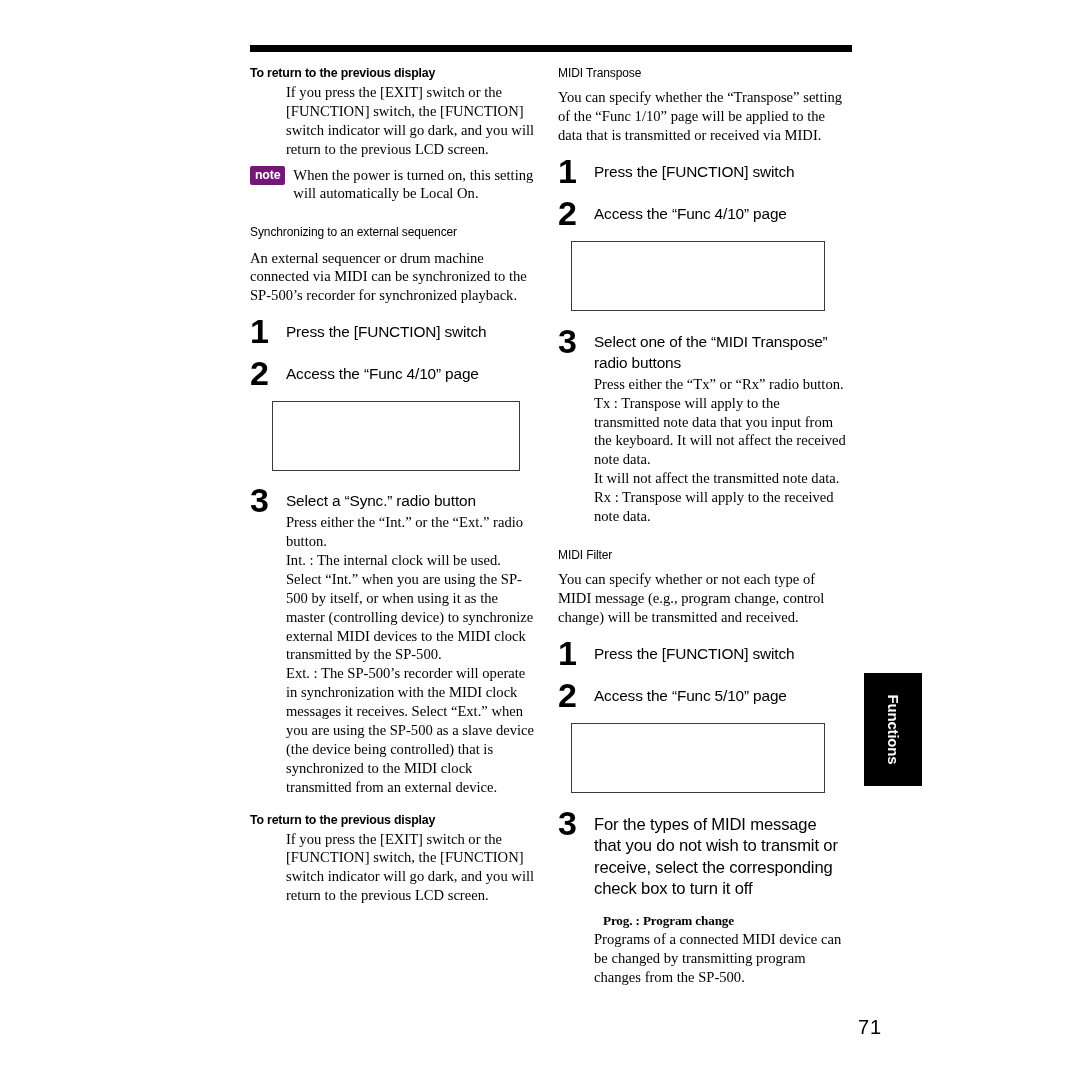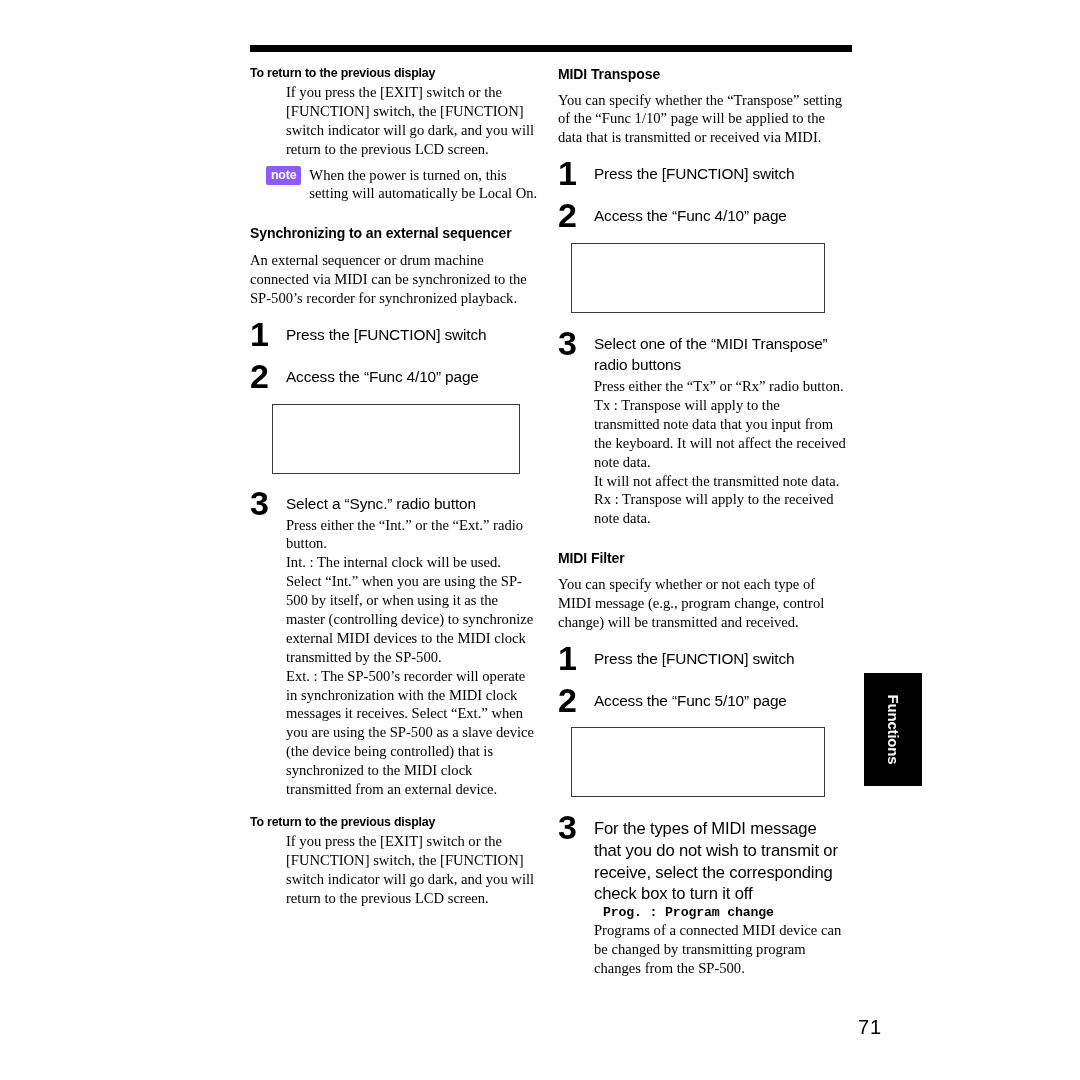--- a/index.html
+++ b/index.html
@@ -37,22 +37,22 @@
     position: absolute;
     top: 66px;
     width: 290px;
   }
   .col-left  { left: 250px; }
   .col-right { left: 558px; }
 
   
   h2.section-title {
     font-family: "Liberation Sans", sans-serif;
-    font-size: 14px;
-    font-weight: bold;
+    font-size: 12px;
+    font-weight: normal;
     line-height: 1.18;
     margin: 0 0 9px 0;
     letter-spacing: -0.1px;
   }
   .section-title.tight { margin-bottom: 8px; }
 
   p.body {
     font-family: "Liberation Serif", serif;
     font-size: 14.6px;
     line-height: 1.30;
@@ -79,31 +79,30 @@
   }
 
   
   .note-row {
     display: flex;
     align-items: flex-start;
     margin-top: 7px;
   }
   .note-badge {
     flex: 0 0 auto;
-    background: #8b5cf6;
+    background: #701a75;
     color: #ffffff;
     font-family: "Liberation Sans", sans-serif;
     font-weight: bold;
     font-size: 12.4px;
     line-height: 1;
     padding: 3px 5px 4px 5px;
     border-radius: 2px;
     margin-right: 8px;
     letter-spacing: -0.2px;
-    margin-left: 16px;
   }
   .note-text {
     font-family: Liberation Serif, serif;
     font-size: 14.6px;
     line-height: 1.295;
   }
 
   
   .step {
     display: flex;
@@ -136,24 +135,24 @@
   .step-detail {
     font-family: Liberation Serif, serif;
     font-size: 14.6px;
     line-height: 1.295;
     margin-top: 1px;
   }
   .step-detail .defn {
     display: block;
   }
   .step-sub-head {
-    font-family: Liberation Mono, monospace;
+    font-family: Liberation Serif, serif;
     font-weight: bold;
     font-size: 13.2px;
-    margin-top: 0;
+    margin-top: 13px;
     margin-left: 9px;
     letter-spacing: -0.15px;
   }
   .step-sub-body {
     font-family: "Liberation Serif", serif;
     font-size: 14.6px;
     line-height: 1.295;
     margin-top: 1px;
   }
 

